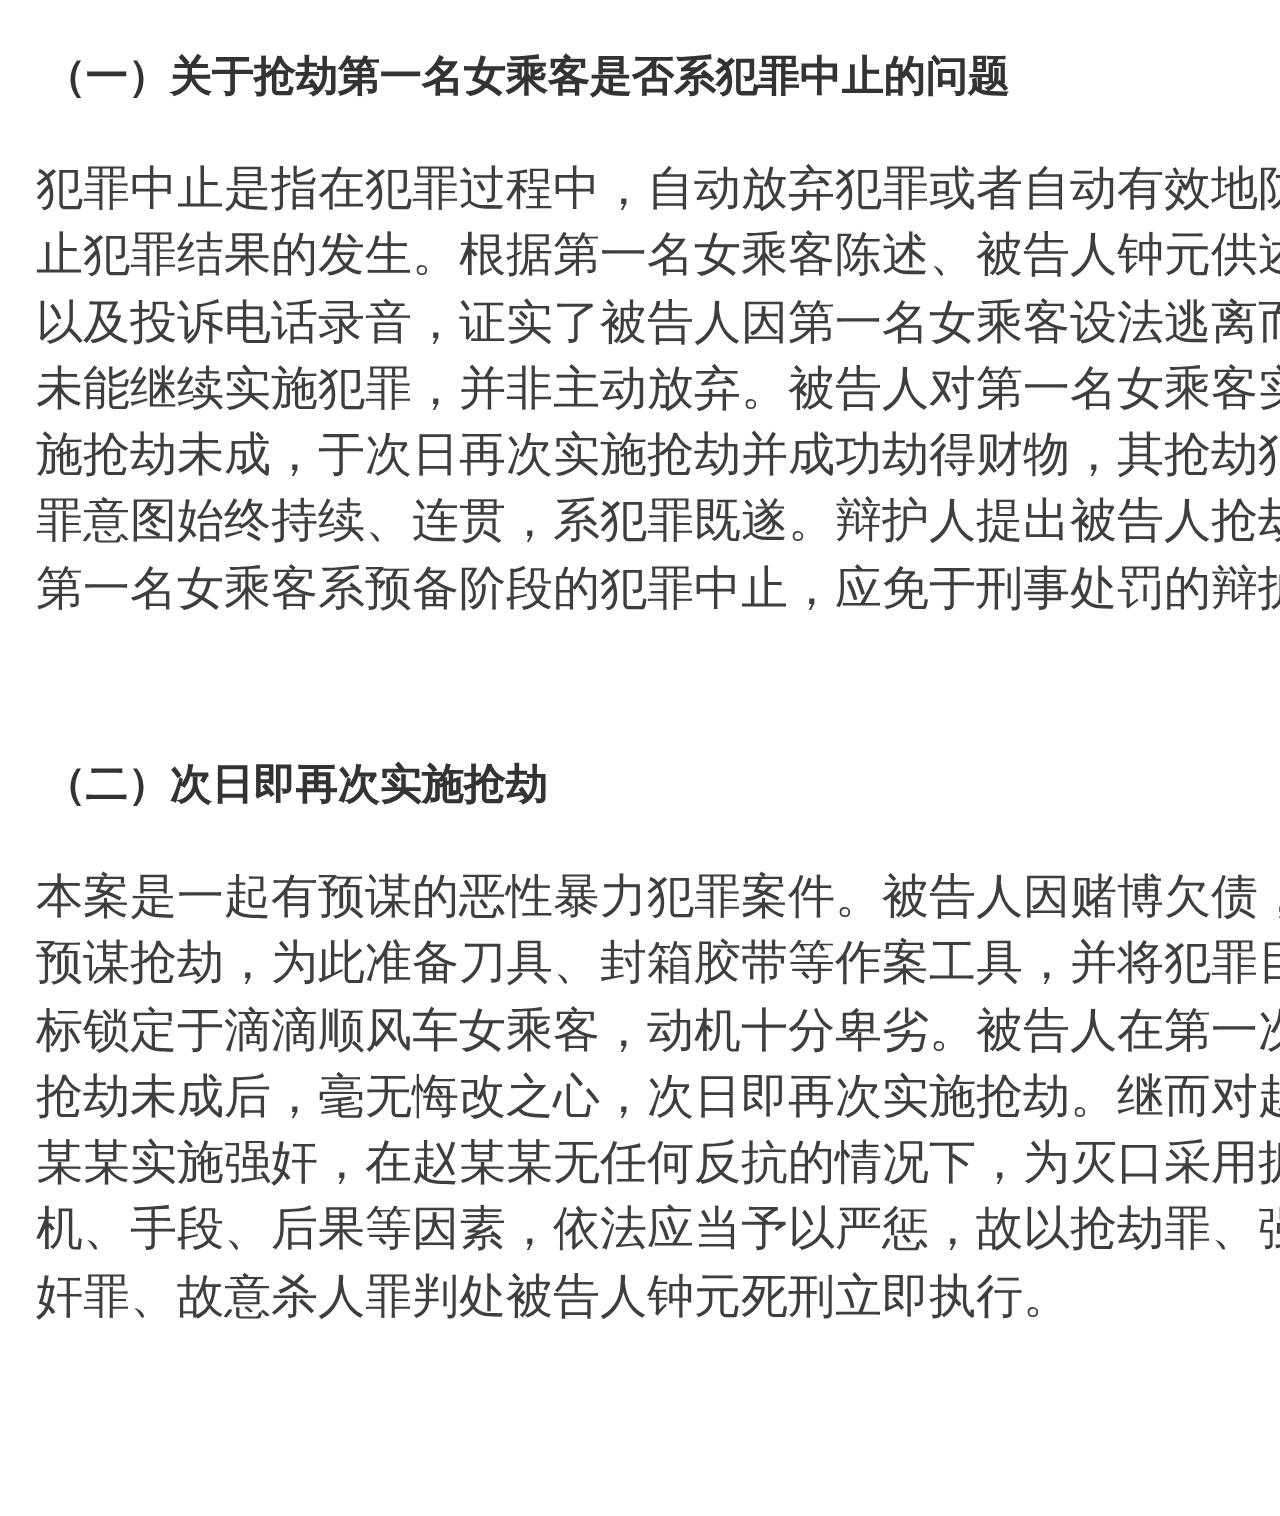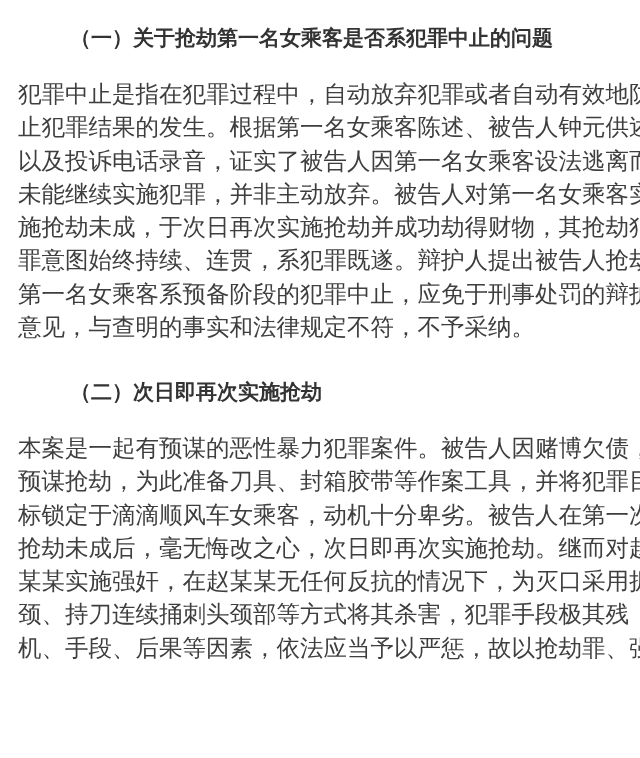--- a/index.html
+++ b/index.html
@@ -1,38 +1,37 @@
 <!DOCTYPE html>
 <html><head>
 <meta charset="utf-8">
 <style>
   html, body { margin: 0; padding: 0; background: #ffffff; }
   body { width: 640px; height: 758px; overflow: hidden; position: relative;
          font-family: "DejaVu Sans", sans-serif; color: #3a3a3a; }
-  .heading { position: absolute; left: 22px; font-size: 21px; font-weight: bold; color: #333; white-space: nowrap; letter-spacing: 0px; margin-left: 48px; }
+  .heading { position: absolute; left: 22px; font-size: 21px; font-weight: bold; color: #333; white-space: nowrap; letter-spacing: 0px; }
   .para { position: absolute; left: 18px; width: 610px; font-size: 23.5px; line-height: 33.3px; color: #3e3e3e; }
   .line { display: block; white-space: nowrap; height: 33.3px; }
 </style>
 </head>
 <body>
 
 <div class="heading" style="top:24px;">（一）关于抢劫第一名女乘客是否系犯罪中止的问题</div>
 <div class="para" style="top:78px;">
   <span class="line">犯罪中止是指在犯罪过程中，自动放弃犯罪或者自动有效地防</span>
   <span class="line">止犯罪结果的发生。根据第一名女乘客陈述、被告人钟元供述</span>
   <span class="line">以及投诉电话录音，证实了被告人因第一名女乘客设法逃离而</span>
   <span class="line">未能继续实施犯罪，并非主动放弃。被告人对第一名女乘客实</span>
   <span class="line">施抢劫未成，于次日再次实施抢劫并成功劫得财物，其抢劫犯</span>
   <span class="line">罪意图始终持续、连贯，系犯罪既遂。辩护人提出被告人抢劫</span>
   <span class="line">第一名女乘客系预备阶段的犯罪中止，应免于刑事处罚的辩护</span>
-  <span class="line">意见，与查明的事实和法律规定不符，不予采纳。</span>
 </div>
 
 <div class="heading" style="top:378px;">（二）次日即再次实施抢劫</div>
 <div class="para" style="top:432px;">
   <span class="line">本案是一起有预谋的恶性暴力犯罪案件。被告人因赌博欠债，</span>
   <span class="line">预谋抢劫，为此准备刀具、封箱胶带等作案工具，并将犯罪目</span>
   <span class="line">标锁定于滴滴顺风车女乘客，动机十分卑劣。被告人在第一次</span>
   <span class="line">抢劫未成后，毫无悔改之心，次日即再次实施抢劫。继而对赵</span>
   <span class="line">某某实施强奸，在赵某某无任何反抗的情况下，为灭口采用扼</span>
-  <span class="line">颈、持刀连续捅刺头颈部等方式将其杀害，犯罪手段极其残</span>
   <span class="line">机、手段、后果等因素，依法应当予以严惩，故以抢劫罪、强</span>
+  <span class="line">奸罪、故意杀人罪判处被告人钟元死刑立即执行。</span>
 </div>
 
 </body></html>

